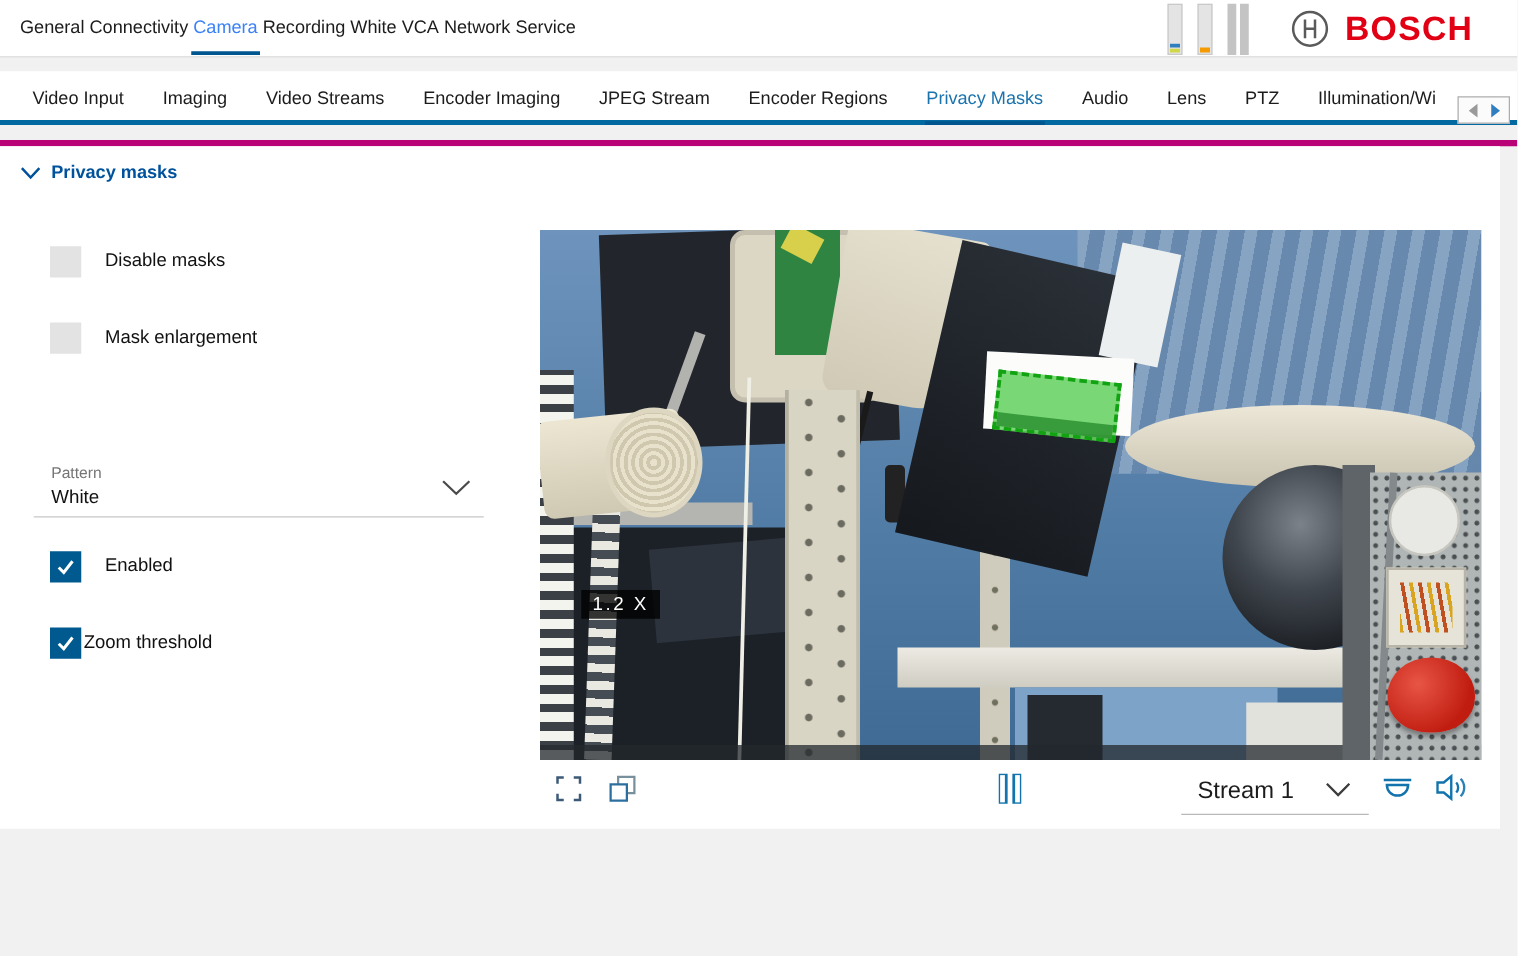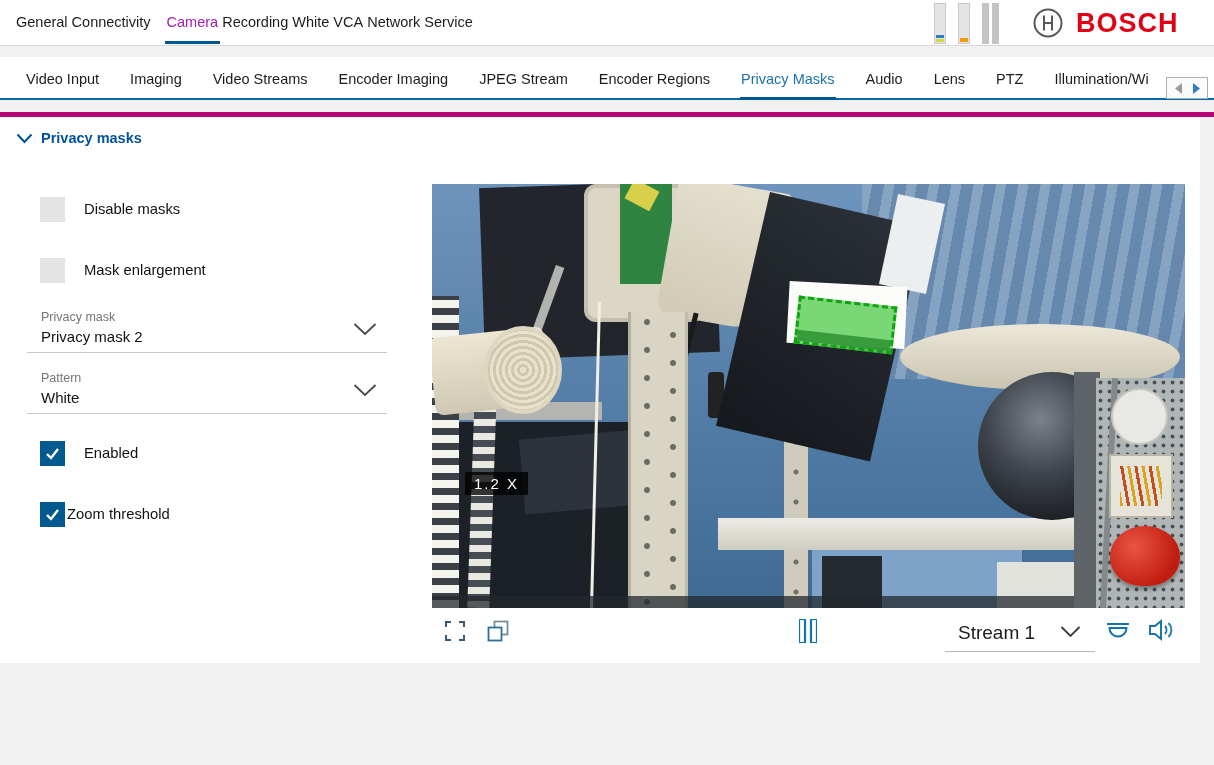--- a/index.html
+++ b/index.html
@@ -3,32 +3,32 @@
 <meta charset="utf-8">
 <style>
   * { margin:0; padding:0; box-sizing:border-box; }
   body { font-family:"Liberation Sans", sans-serif; background:#f1f1f1; }
   .page { position:relative; width:1214px; height:765px; background:#f1f1f1; overflow:hidden; }
 
   
   .topbar { position:absolute; top:0; left:0; width:1214px; height:46px; background:#fff; border-bottom:1px solid #d8d8d8; }
   .mainnav { position:absolute; left:14px; top:0; height:44px; display:flex; }
   .mainnav .tab { display:flex; align-items:center; height:100%; font-size:14.5px; color:#1c1c1c; cursor:pointer; border-bottom:3px solid transparent; padding:3px 2px 0 2px; }
-  .mainnav .tab.active { color:#a21caf; border-bottom-color:#00568f;margin-left:12px; }
+  .mainnav .tab.active { color:#3b82f6; border-bottom-color:#00568f; }
 
   .gauges { position:absolute; left:934px; top:3px; height:41px; display:flex; align-items:flex-end; }
   .gauge { position:relative; width:12px; height:41px; background:#e4e4e4; border:1px solid #c9c9c9; margin-right:12px; }
   .gauge .seg { position:absolute; left:1px; right:1px; }
   .gbar { width:7px; height:41px; background:#c4c4c4; margin-right:3px; }
 
   .logo { position:absolute; left:1032px; top:7px; display:flex; align-items:center; gap:12px; }
   .logo-word { font-size:27px; font-weight:bold; color:#e20015; letter-spacing:1px; }
 
   
-  .subbar { position:absolute; top:57px; left:0; width:1214px; height:43px; background:#fff; border-bottom:2px solid #0369a1; }
+  .subbar { position:absolute; top:57px; left:0; width:1214px; height:43px; background:#fff; border-bottom:4px solid #0369a1; }
   .subnav { position:absolute; left:25px; top:0; height:43px; display:flex; gap:29px; white-space:nowrap; }
   .subnav .tab { display:flex; align-items:center; height:100%; font-size:14.5px; color:#1c1c1c; cursor:pointer; border-bottom:3px solid transparent; padding:3px 1px 0 1px; }
   .subnav .tab.active { color:#1a73ad; border-bottom-color:#00568f; }
   .navscroll { position:absolute; right:6px; top:20px; width:42px; height:22px; background:#fbfbfb; border:1px solid #adadad; display:flex; align-items:center; justify-content:center; gap:9px; }
 
   .magenta { position:absolute; top:112px; left:0; width:1214px; height:5px; background:#b90276; }
 
   
   .content { position:absolute; top:117px; left:0; width:1200px; height:546px; background:#fff; }
   .section-head { position:absolute; left:16px; top:130px; display:flex; align-items:center; gap:8px; cursor:pointer; }
@@ -217,27 +217,20 @@
     </svg>
     <span class="section-title">Privacy masks</span>
   </div>
 
   <div class="cb" style="left:40px; top:197px;"></div>
   <span class="cb-label" style="left:84px; top:201px;">Disable masks</span>
 
   <div class="cb" style="left:40px; top:258px;"></div>
   <span class="cb-label" style="left:84px; top:262px;">Mask enlargement</span>
 
-  <div class="dd" style="top:306px;">
-    <span class="dd-label">Privacy mask</span>
-    <span class="dd-value">Privacy mask 2</span>
-    <svg class="dd-chev" width="24" height="13" viewBox="0 0 24 13">
-      <polyline points="1.5,1 12,11 22.5,1" fill="none" stroke="#4a4a4a" stroke-width="1.8"></polyline>
-    </svg>
-  </div>
 
   <div class="dd" style="top:367px;">
     <span class="dd-label">Pattern</span>
     <span class="dd-value">White</span>
     <svg class="dd-chev" width="24" height="13" viewBox="0 0 24 13">
       <polyline points="1.5,1 12,11 22.5,1" fill="none" stroke="#4a4a4a" stroke-width="1.8"></polyline>
     </svg>
   </div>
 
   <div class="cb checked" style="left:40px; top:441px;">

